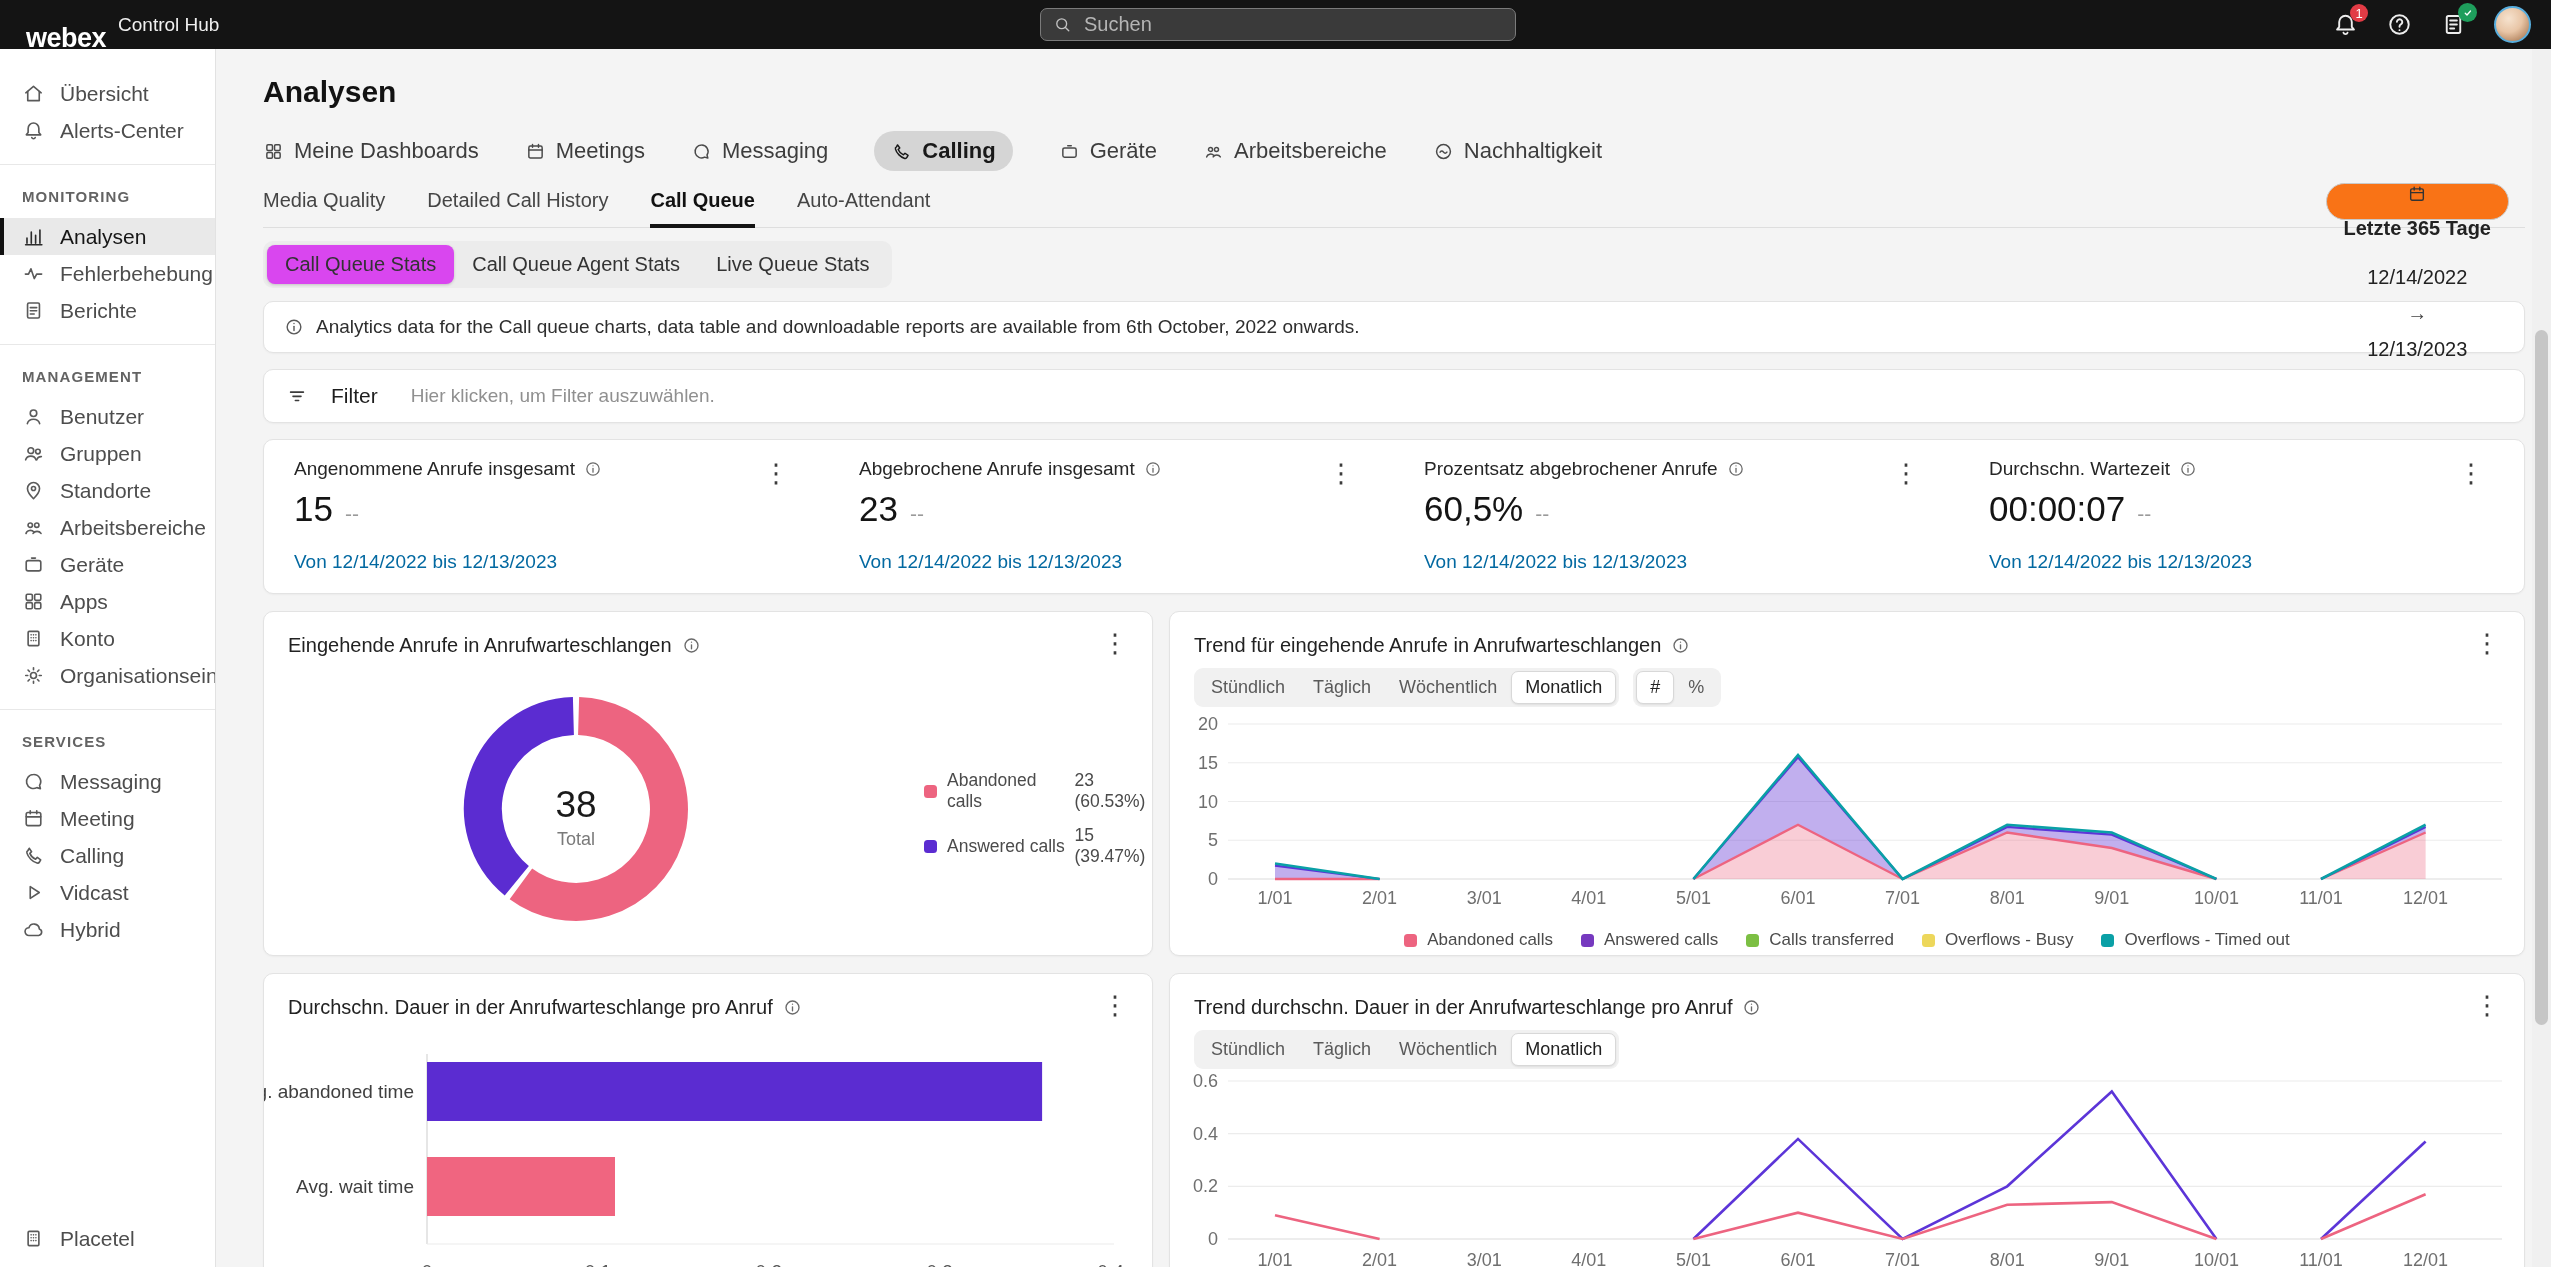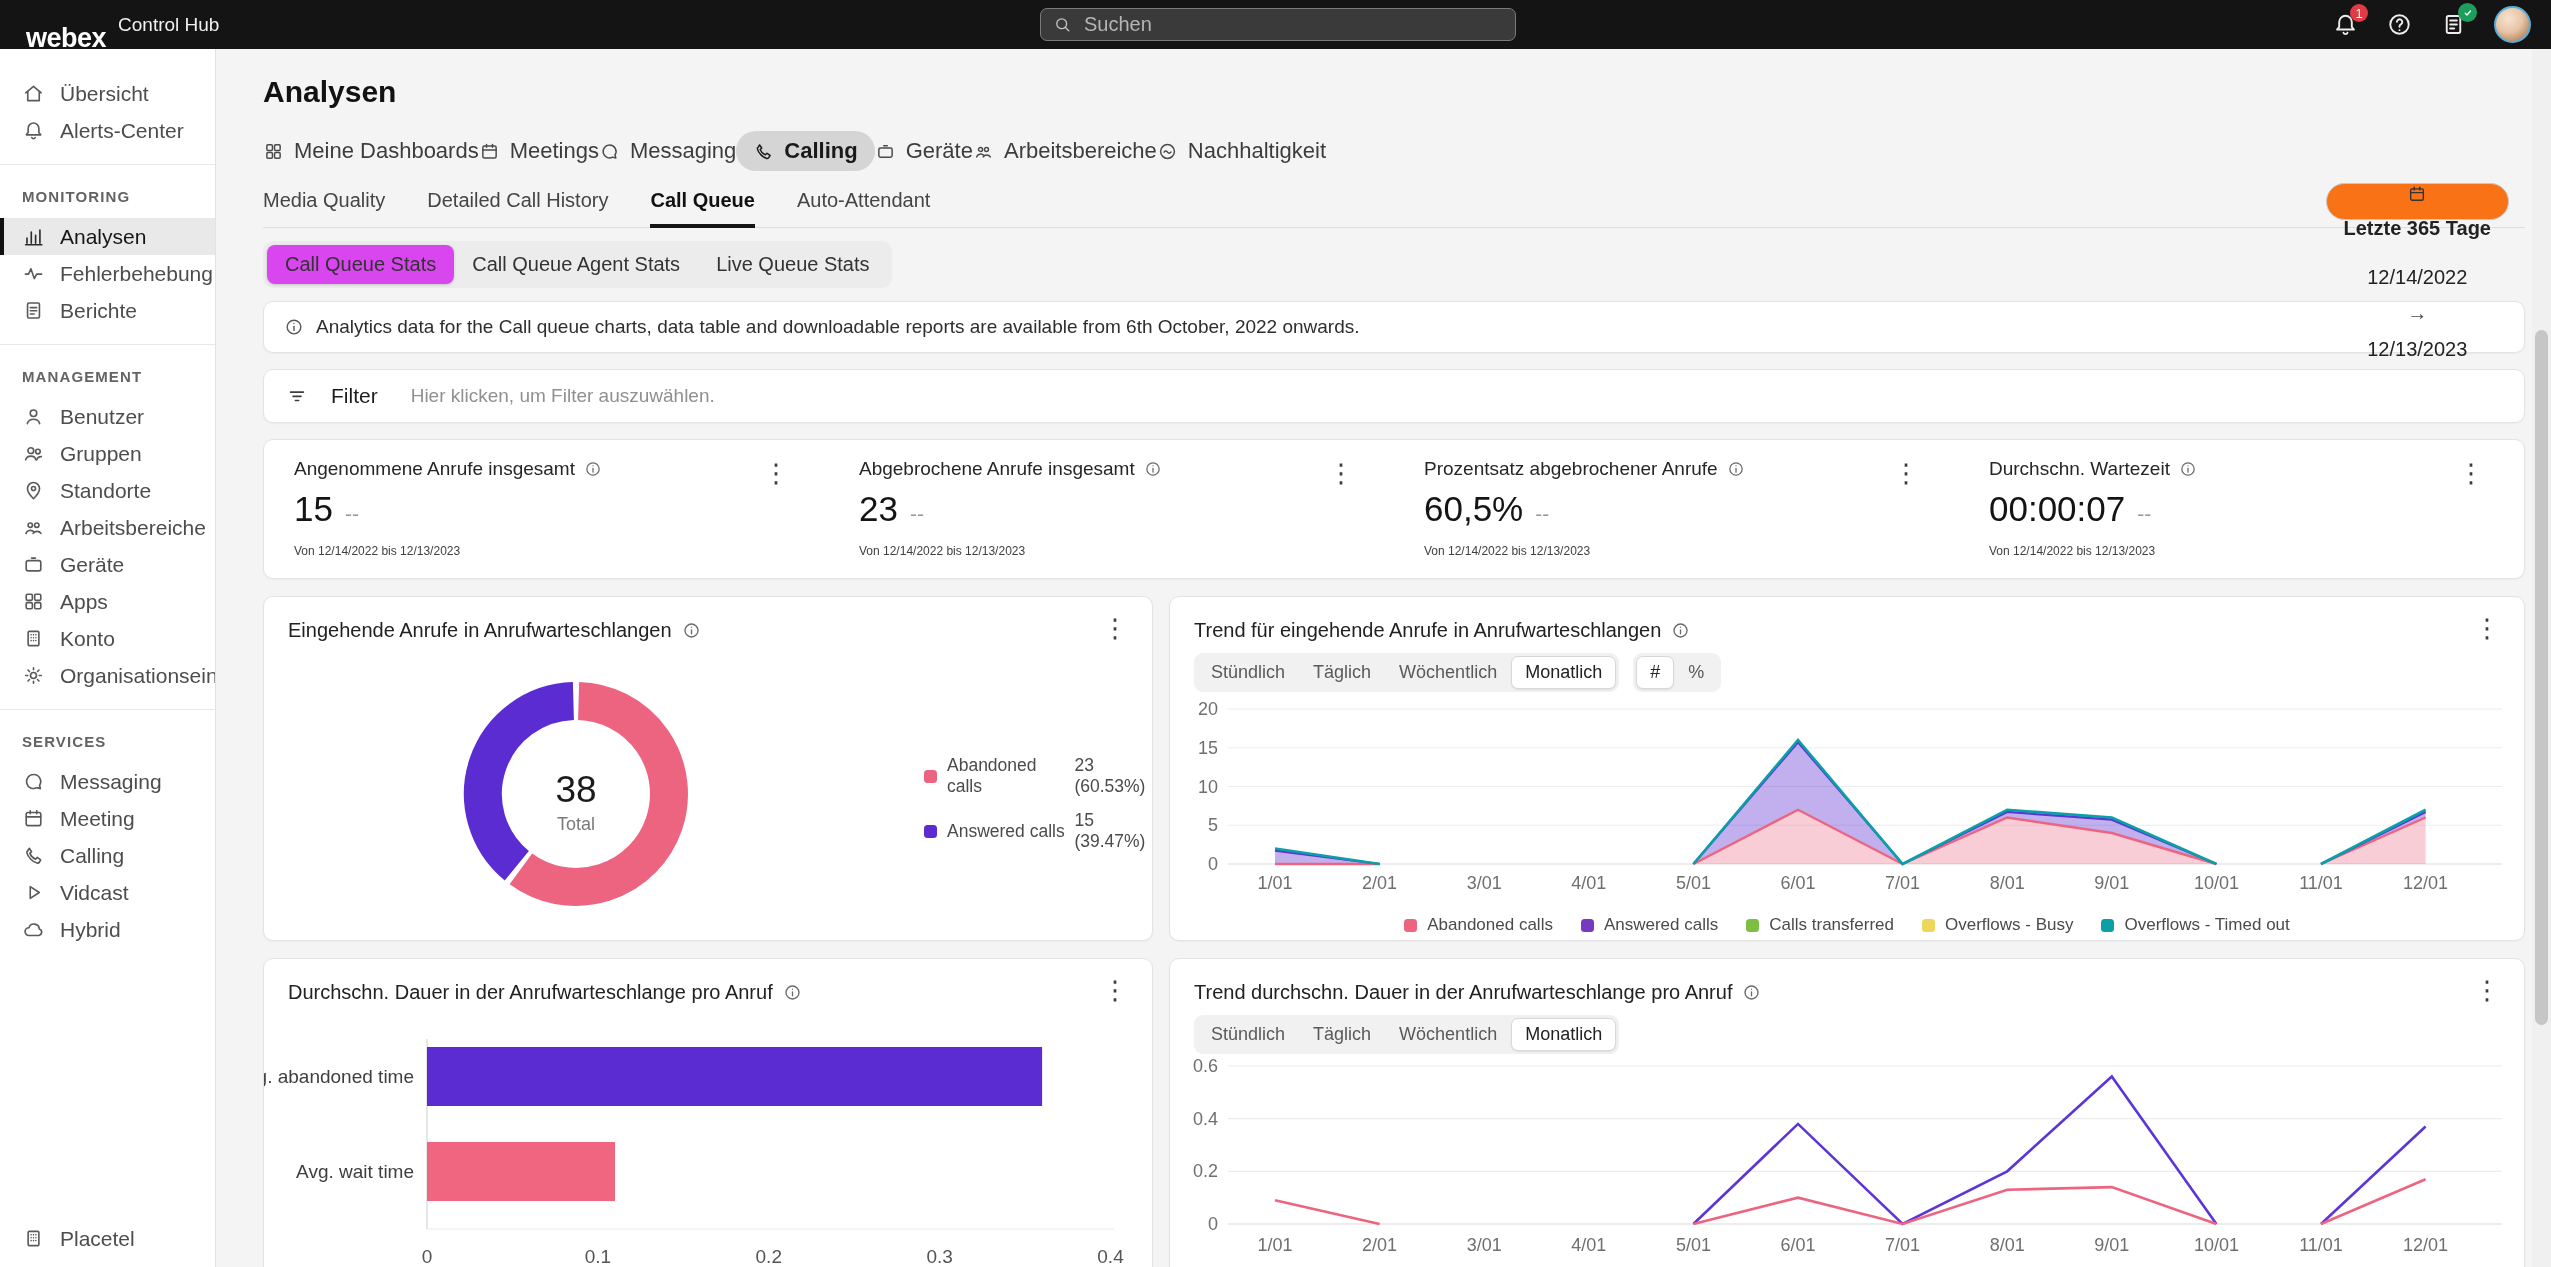--- a/index.html
+++ b/index.html
@@ -32,21 +32,21 @@
   .side-item.active::before{content:"";position:absolute;left:0;top:0;bottom:0;width:4px;background:#111;}
   .side-divider{height:1px;background:#e8e8e8;margin:15px 0;}
   .side-header{font-size:15px;font-weight:bold;letter-spacing:1.1px;color:#636363;padding:8px 0 13px 22px;}
   .side-footer{padding:6px 0 10px 0;}
 
   
   .main{position:absolute;left:217px;top:49px;right:0;bottom:0;overflow:hidden;}
   .content{padding:26px 26px 0 46px;}
   h1{margin:0;font-size:30px;color:#121212;font-weight:bold;}
 
-  .primary-tabs{display:flex;margin-top:22px;font-size:22px;color:#3d3d3d;}
+  .primary-tabs{display:flex;gap:46px;margin-top:22px;font-size:22px;color:#3d3d3d;}
   .ptab{display:flex;align-items:center;gap:10px;cursor:pointer;padding:7px 0;}
   .ptab .ic{width:21px;height:21px;color:#4a4a4a;}
   .ptab.active{background:#d5d5d5;border-radius:20px;padding:7px 17px;color:#191919;font-weight:bold;}
   .ptab.active .ic{color:#191919;}
 
   .secondary-row{position:relative;margin-top:8px;border-bottom:1px solid #dedede;}
   .secondary-tabs{display:flex;gap:42px;font-size:20px;color:#454545;}
   .stab{position:relative;padding:10px 0 15px 0;cursor:pointer;}
   .stab.active{color:#111;font-weight:bold;}
   .stab.active::after{content:"";position:absolute;left:0;right:0;bottom:-1px;height:4px;background:#141414;}
@@ -69,21 +69,21 @@
   .filterbar .f-ph{font-size:19px;color:#909090;margin-left:10px;}
 
   .kpi-card{margin-top:16px;background:#fff;border:1px solid #e3e3e3;border-radius:10px;display:flex;padding:18px 0 20px 0;box-shadow:0 1px 2px rgba(0,0,0,.04);}
   .kpi{flex:1;padding:0 30px;position:relative;}
   .kpi-head{display:flex;align-items:center;gap:9px;font-size:19px;color:#262626;}
   .kpi-head .ic{width:18px;height:18px;color:#6a6a6a;}
   .kebab{font-size:26px;color:#3c3c3c;line-height:1;cursor:pointer;}
   .kpi .kebab{position:absolute;right:40px;top:2px;}
   .kpi-value{margin-top:9px;font-size:35px;color:#141414;display:flex;align-items:baseline;gap:12px;}
   .kpi-delta{font-size:21px;color:#9a9a9a;}
-  .kpi-period{margin-top:15px;font-size:12px;color:#404040;}
+  .kpi-period{margin-top:22px;font-size:19px;color:#0369a1;}
 
   .charts-row{display:flex;gap:16px;margin-top:17px;}
   .card{position:relative;background:#fff;border:1px solid #e3e3e3;border-radius:10px;box-sizing:border-box;box-shadow:0 1px 2px rgba(0,0,0,.04);}
   .card-title{position:absolute;left:24px;top:22px;display:flex;align-items:center;gap:10px;font-size:20px;color:#222;}
   .card-title .ic{width:19px;height:19px;color:#6a6a6a;}
   .card .kebab{position:absolute;right:24px;top:18px;}
   .c-donut{width:890px;height:345px;}
   .c-trend{flex:1;height:345px;}
   .c-bars{width:890px;height:350px;}
   .c-trend2{flex:1;height:350px;}

